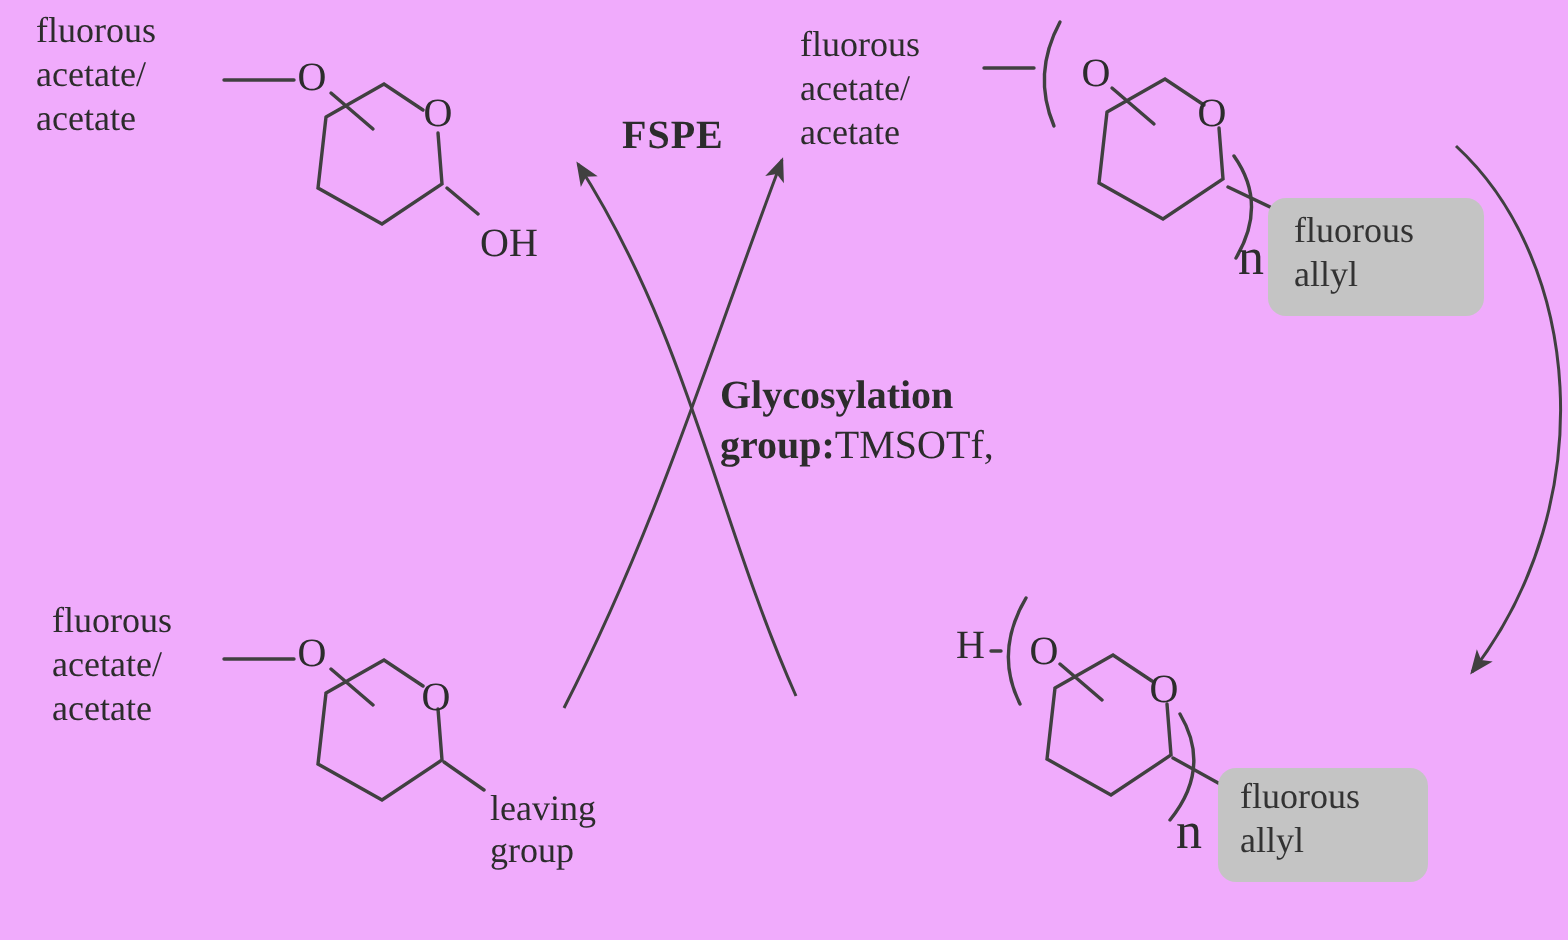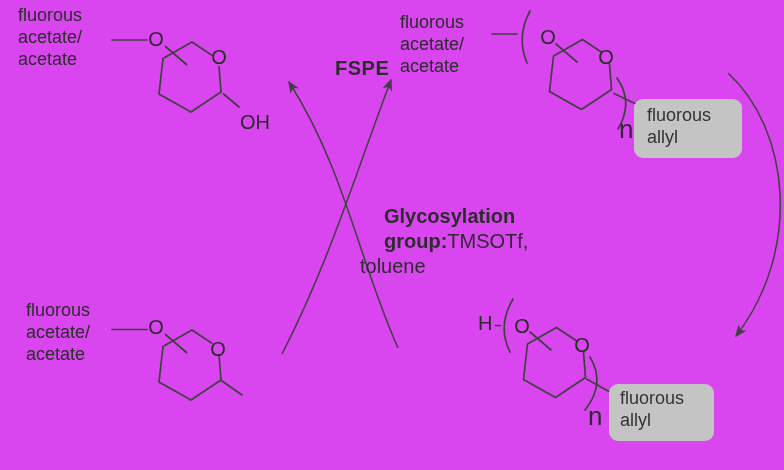--- a/index.html
+++ b/index.html
@@ -1,25 +1,25 @@
 <!DOCTYPE html>
 <html><head>
 <meta charset="utf-8">
 <style>
   html,body { margin:0; padding:0; background:#ffffff; }
   .stage {
     position:relative; width:784px; height:470px; overflow:hidden;
-    background:#d946ef; color:#2c2c2c;
-    font-family:Liberation Sans, sans-serif;
+    background:#f0abfc; color:#2c2c2c;
+    font-family:Liberation Serif, serif;
   }
   .stage svg { position:absolute; left:0; top:0; }
   .txt { position:absolute; font-size:18px; line-height:22px; white-space:nowrap; }
   .sym { position:absolute; font-size:20px; line-height:20px; white-space:nowrap; }
   .oc  { width:16px; text-align:center; }
-  .b   { font-weight:bold;margin-left:24px; }
+  .b   { font-weight:bold; }
   .fspe { font-size:20px; line-height:22px; letter-spacing:0.5px; }
   .cycle { font-size:20px; line-height:25px; }
   .sub { position:absolute; font-size:26px; line-height:26px; }
   .tag {
     position:absolute; background:#c4c4c4; color:#333333;
     border-radius:9px; font-size:18px; line-height:22px;
     padding:5px 0 0 13px; box-sizing:border-box; white-space:nowrap;
   }
 </style>
 </head>
@@ -83,30 +83,33 @@
     <div>allyl</div>
   </div>
 
   <div class="txt" style="left:26px; top:299px">
     <div>fluorous</div>
     <div>acetate/</div>
     <div>acetate</div>
   </div>
   <div class="sym oc" style="left:148px; top:317px">O</div>
   <div class="sym oc" style="left:210px; top:339px">O</div>
+  <div class="txt" style="left:245px; top:394px; line-height:21px">
+    <div>leaving</div>
+    <div>group</div>
+  </div>
 
   <div class="sym" style="left:478px; top:313px">H</div>
   <div class="sym oc" style="left:514px; top:316px">O</div>
   <div class="sym oc" style="left:574px; top:335px">O</div>
   <div class="sub" style="left:588px; top:403px">n</div>
   <div class="tag" style="left:609px; top:384px; width:105px; height:57px; padding:3px 0 0 11px">
     <div>fluorous</div>
     <div>allyl</div>
   </div>
 
   <div class="txt b fspe" style="left:311px; top:57px">FSPE</div>
-  <div class="txt cycle" style="left:360px; top:204px">
+  <div class="txt cycle" style="left:360px; top:186px">
     <div class="b">Glycosylation</div>
     <div><span class="b">group:</span><span>TMSOTf,</span></div>
-    <div>toluene</div>
   </div>
 
 </div>
 
 </body></html>

